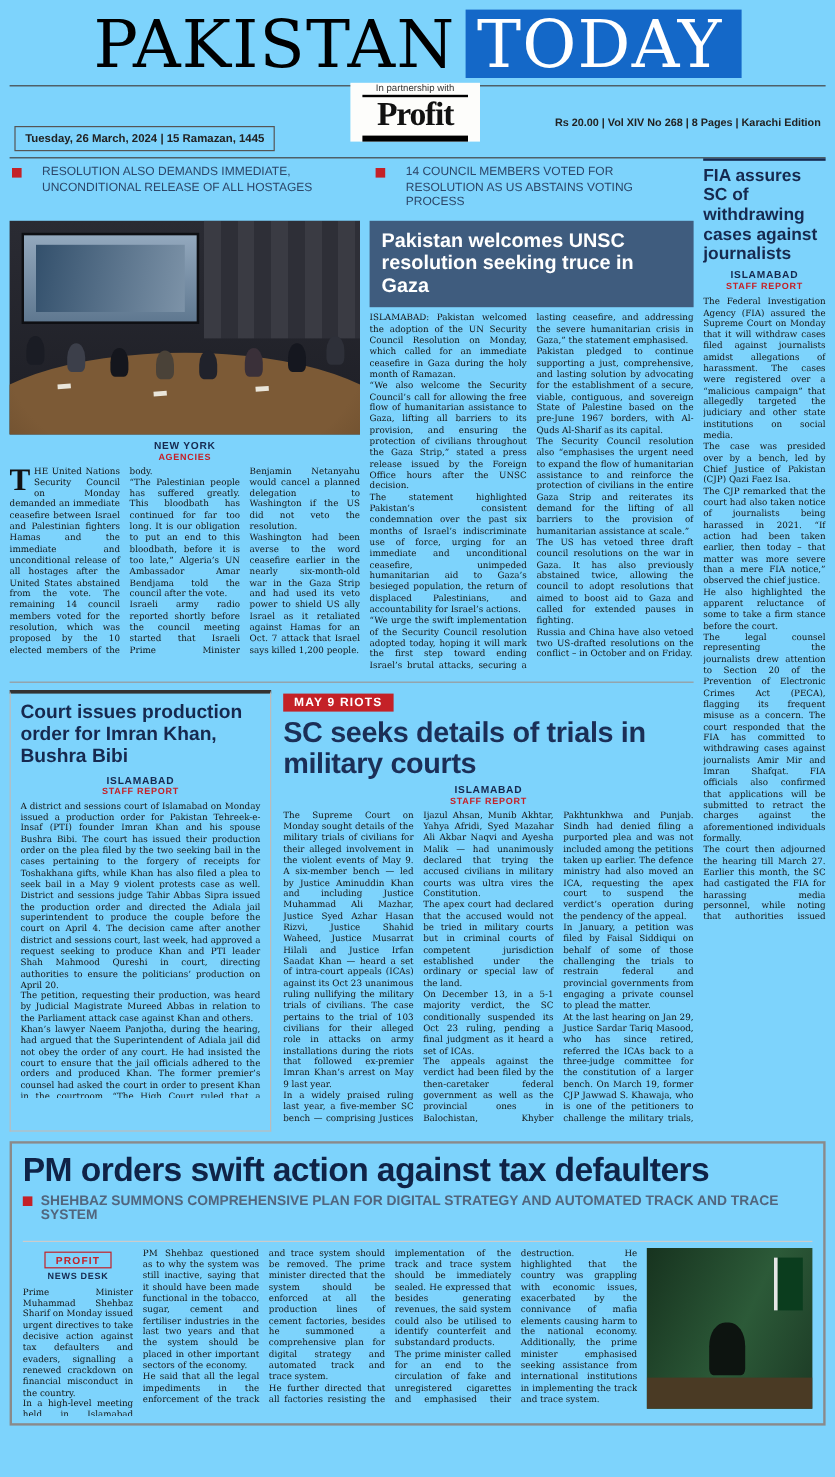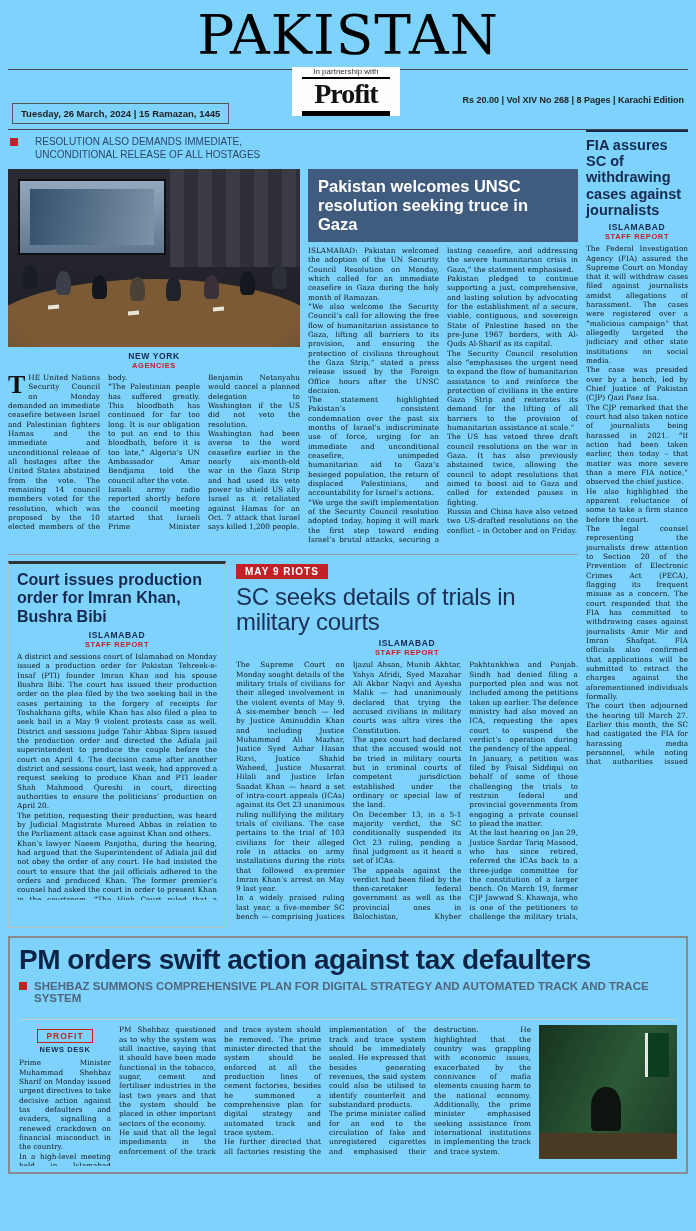--- a/index.html
+++ b/index.html
@@ -81,21 +81,21 @@
   .fia h3 { color:#16294f; font-size:14.5px; line-height:1.12; font-weight:800; }
   .fia .body-text { height:520px; }
   
   .may9-section { display:grid; grid-template-columns: 218px 1fr; gap:10px; margin-top:8px;
     border-top:1px solid #999; padding-top:6px; }
   .court-box { border:1px solid #bbb; border-top:3px solid #333; padding:7px 8px; }
   .court-box h3 { color:#16294f; font-size:16px; line-height:1.15; font-weight:800; }
   .court-box .body-text { height:248px; }
   .kicker { display:inline-block; background:#c42127; color:#fff; font-size:10px; font-weight:bold;
     letter-spacing:1px; padding:2px 9px; margin-bottom:5px; }
-  .sc-story h2 { color:#1b2f57; font-size:24px; line-height:1.05; font-weight:400; letter-spacing:-0.3px; }
+  .sc-story h2 { color:#1b2f57; font-size:24px; line-height:1.05; font-weight:700; letter-spacing:-0.3px; }
   .sc-story .body-text { height:268px; }
   
   .pm-section { margin:8px 8px 0; border:2px solid #8a8a8a; padding:8px 9px 6px; }
   .pm-section h1 { color:#0f2347; font-size:28px; font-weight:800; letter-spacing:-0.5px; line-height:1; }
   .pm-sub { display:flex; gap:7px; align-items:flex-start; font-size:11.5px; font-weight:bold; color:#51657d;
     margin:6px 0 5px; border-bottom:1px solid #ccc; padding-bottom:15px; }
   .pm-body-row { display:grid; grid-template-columns: 92px 1fr 138px; gap:8px; }
   .pm-byline { text-align:center; }
   .pm-byline .tag { display:inline-block; border:1px solid #c42127; color:#c42127; font-weight:bold;
     font-size:8.5px; letter-spacing:1px; padding:1px 8px; margin-bottom:2px; }
@@ -110,20 +110,21 @@
   .pmph-desk { position:absolute; bottom:0; left:0; right:0; height:26px; background:linear-gradient(#4a3category,#3a2c1c); background:#4a3a24; }
 </style>
 </head>
 <body>
 
 <div class="page">
 
   <header class="masthead">
     <div class="mast-title">
       <span>PAKISTAN</span>
+      <span class="mast-p2">TODAY</span>
     </div>
   </header>
 
   <div class="topbar">
     <div class="datebox">Tuesday, 26 March, 2024 | 15 Ramazan, 1445</div>
     <div class="profit-block">
       <div class="partner-label">In partnership with</div>
       <div class="profit-logo">Profit</div>
     </div>
     <div class="pricebox">Rs 20.00  |  Vol XIV No 268  |  8 Pages  |  Karachi Edition</div>
@@ -131,20 +132,24 @@
 
   <div class="main-grid">
 
     <div class="col-main">
 
 
       <div class="lead-bullets">
         <div class="bullet">
           <span class="sq"></span>
           <span>RESOLUTION ALSO DEMANDS IMMEDIATE, UNCONDITIONAL RELEASE OF ALL HOSTAGES</span>
+        </div>
+        <div class="bullet">
+          <span class="sq"></span>
+          <span>14 COUNCIL MEMBERS VOTED FOR RESOLUTION AS US ABSTAINS VOTING PROCESS</span>
         </div>
       </div>
 
       <div class="story-grid">
 
         <div class="lead-left">
           <div class="photo photo-unsc">
             <div class="ph-wall"></div>
             <div class="ph-screen"></div>
             <div class="ph-desk"></div>

